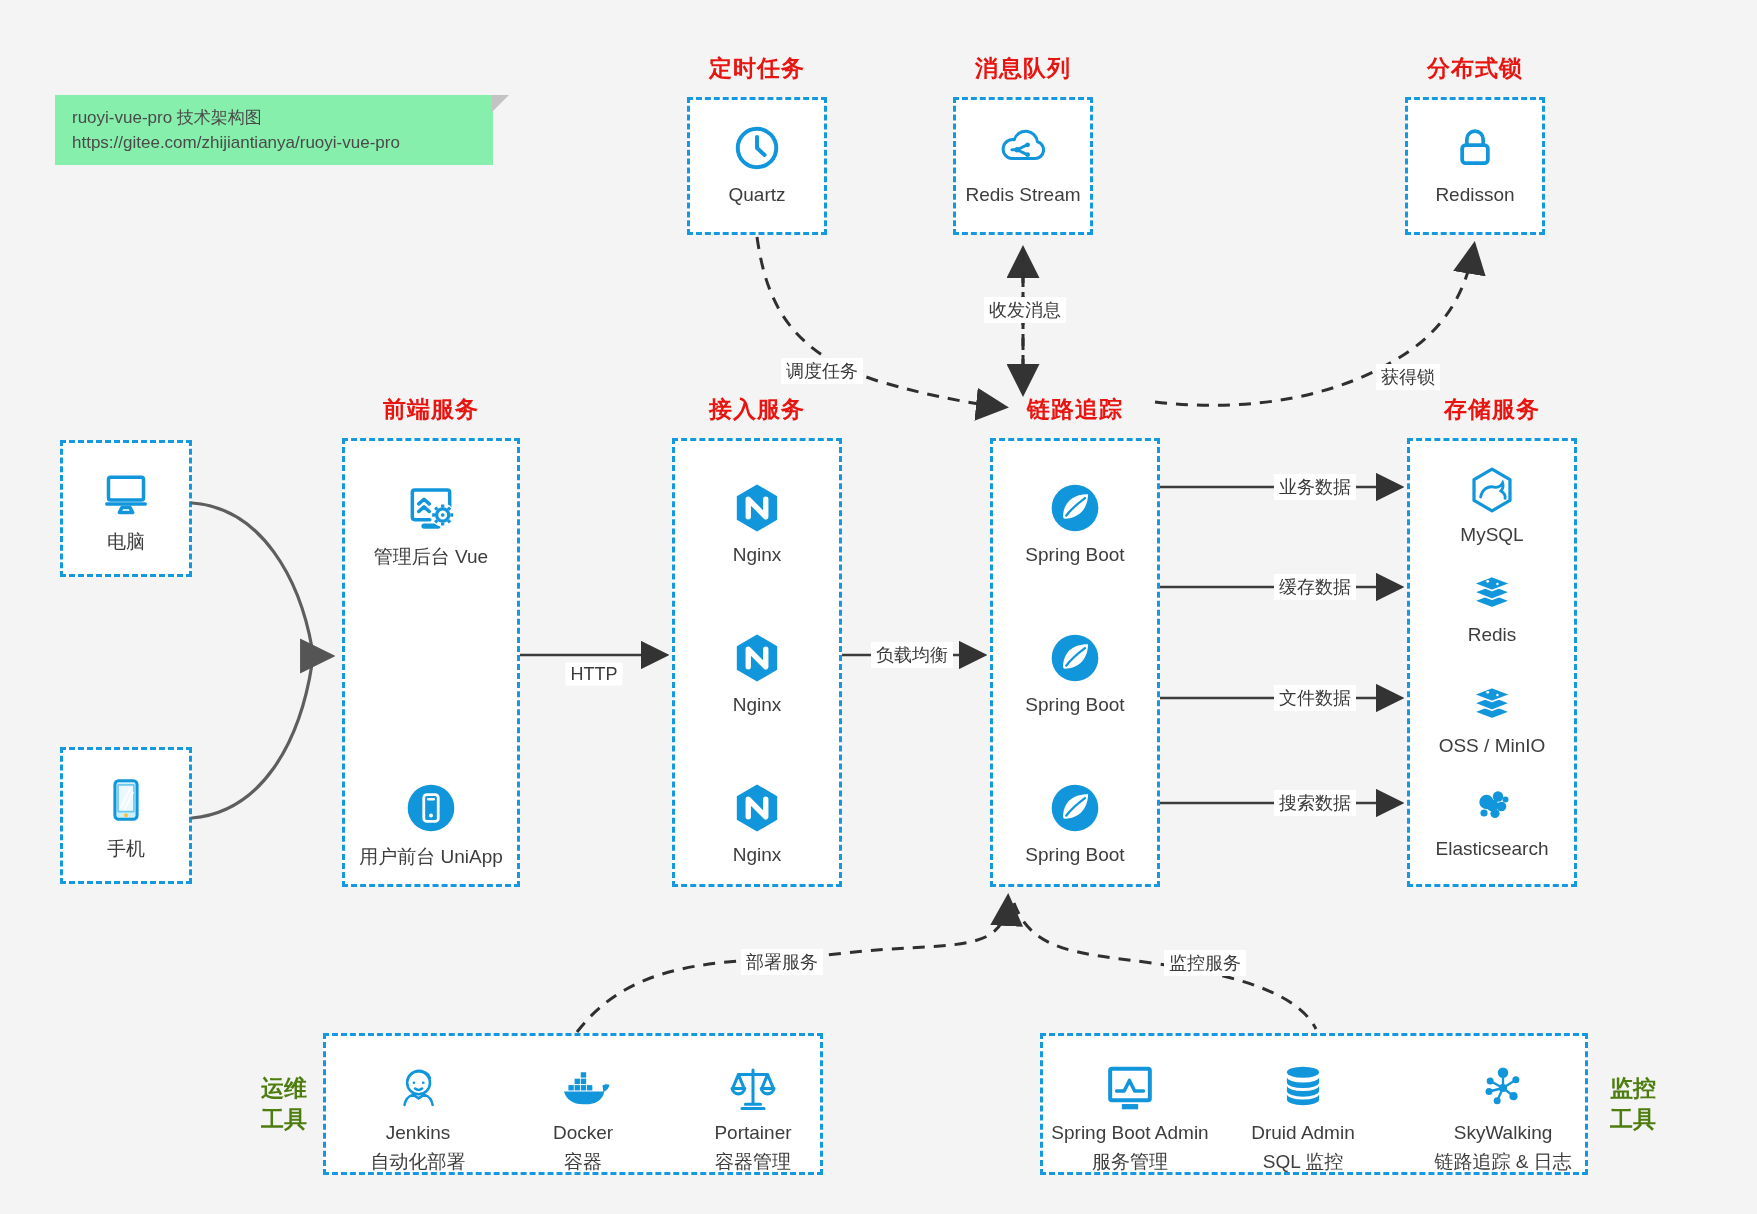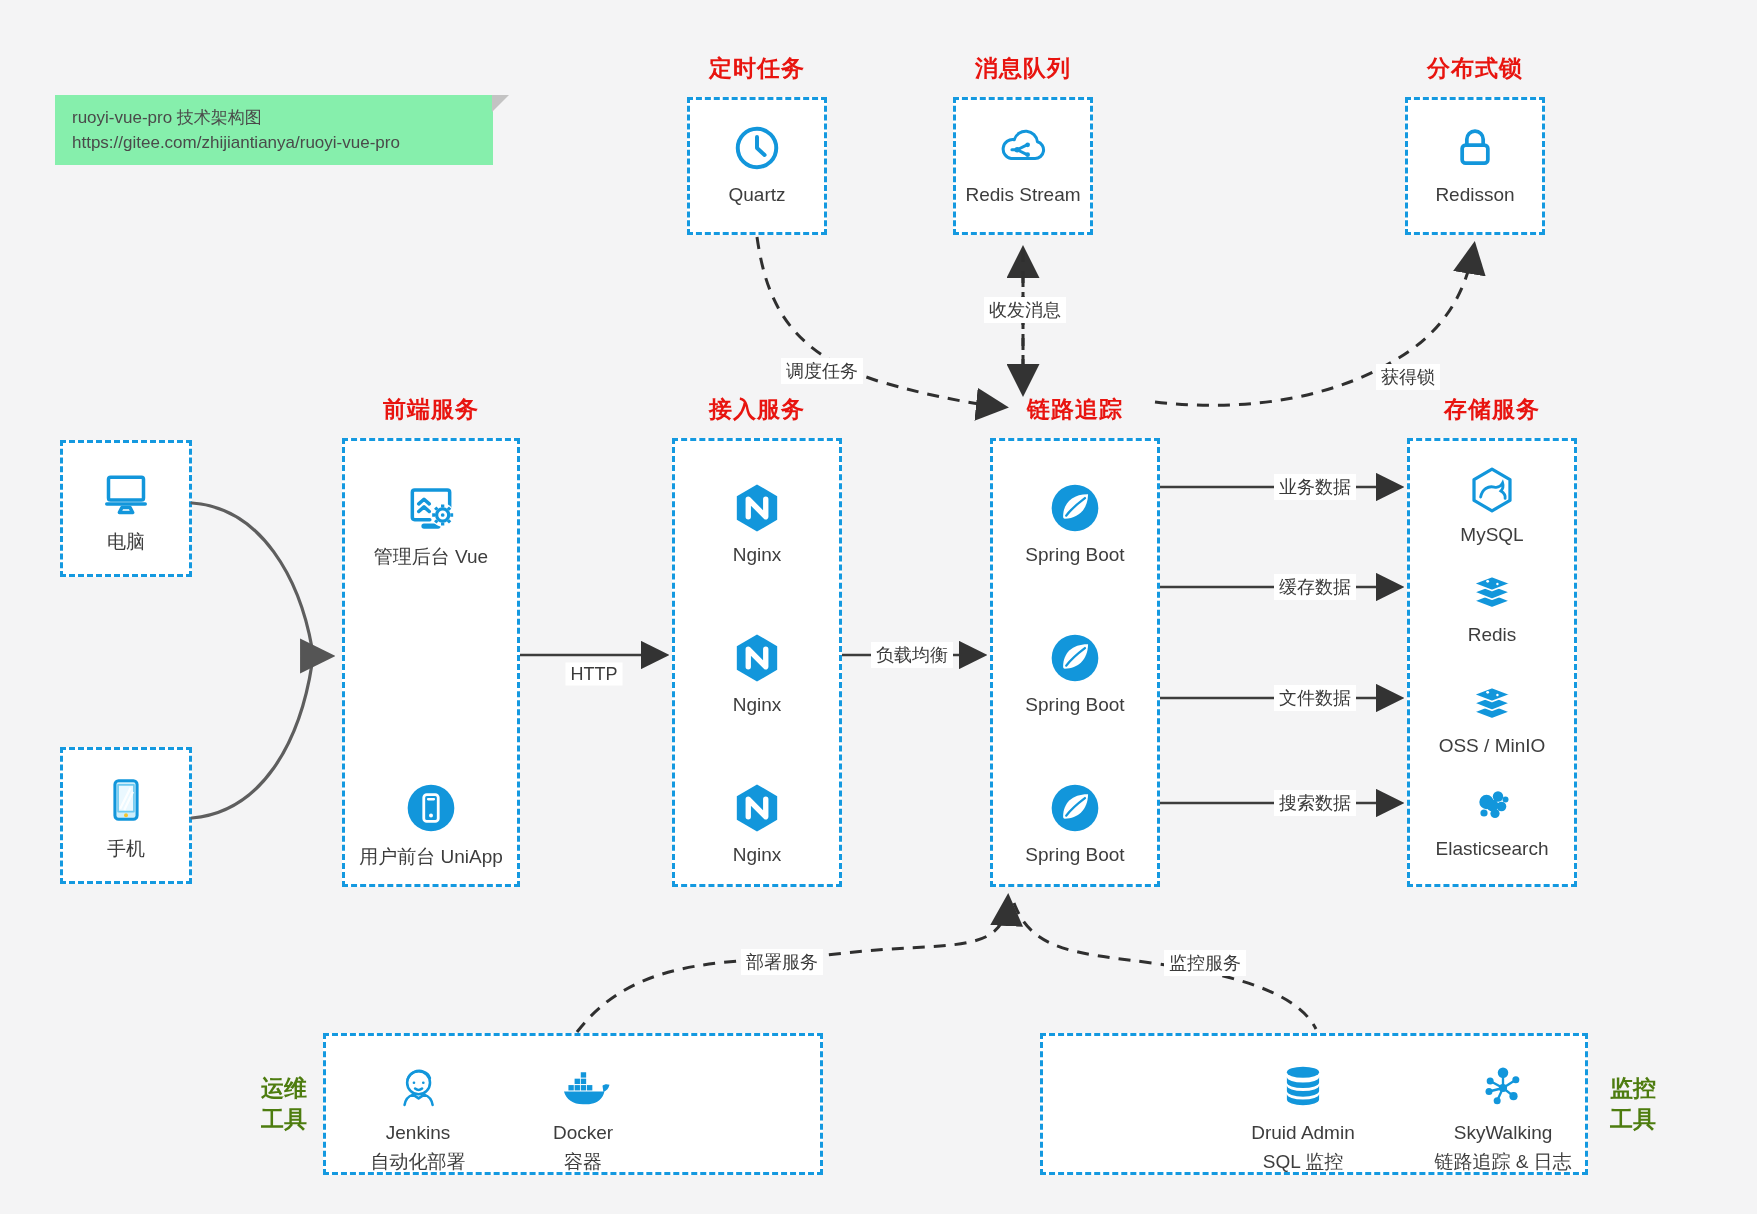--- a/index.html
+++ b/index.html
@@ -279,23 +279,48 @@
             <rect x="27.4" y="21.5" width="4.6" height="4.6"></rect>
           <rect x="16.8" y="16" width="4.6" height="4.6"></rect>
             <rect x="22.1" y="16" width="4.6" height="4.6"></rect>
           <rect x="22.1" y="10.5" width="4.6" height="4.6"></rect>
           <path d="M41.5 27.5 c2.8-1.2 4.6-3.4 5.2-6.3 c-2.3-.9-4.4-.5-6 .8 Z"></path>
         </g>
       </svg>
       <div class="l1">Docker</div>
       <div class="l2">容器</div>
     </div>
+    <div class="bitem" style="left:427px;">
+      <svg class="ic" width="56" height="56" viewBox="0 0 48 48">
+        <g fill="none" stroke="#1296db" stroke-width="2.6" stroke-linecap="round" stroke-linejoin="round">
+          <path d="M24 8.5 V37.5"></path>
+          <path d="M11.5 12.5 H36.5"></path>
+          <path d="M11.5 12.5 L6.5 24.5 M11.5 12.5 L16.5 24.5 M36.5 12.5 L31.5 24.5 M36.5 12.5 L41.5 24.5"></path>
+          <path d="M6 24.5 a5.6 5.6 0 0 0 11 0 Z"></path>
+          <path d="M31 24.5 a5.6 5.6 0 0 0 11 0 Z"></path>
+          <path d="M17.5 38 h13 M14.5 41.5 h19"></path>
+        </g>
+      </svg>
+      <div class="l1">Portainer</div>
+      <div class="l2">容器管理</div>
+    </div>
   </div>
 
   <div class="box" style="left:1040px;top:1033px;width:548px;height:142px;">
+    <div class="bitem" style="left:87px;">
+      <svg class="ic" width="56" height="56" viewBox="0 0 48 48">
+        <g fill="none" stroke="#1296db" stroke-width="3.4" stroke-linecap="round" stroke-linejoin="round">
+          <rect x="7" y="7.5" width="34" height="27" rx="1.5"></rect>
+          <path d="M12.5 26.5 h6.5 l4.5-9 4.5 9 h7.5" stroke-width="3"></path>
+        </g>
+        <path d="M17 40 h14" stroke="#1296db" stroke-width="4.5"></path>
+      </svg>
+      <div class="l1">Spring Boot Admin</div>
+      <div class="l2">服务管理</div>
+    </div>
     <div class="bitem" style="left:260px;">
       <svg class="ic" width="56" height="56" viewBox="0 0 48 48">
         <g fill="#1296db">
           <ellipse cx="24" cy="10.5" rx="13.8" ry="4.8"></ellipse>
           <path d="M10.2 14.5 a13.8 4.8 0 0 0 27.6 0 v4.8 a13.8 4.8 0 0 1-27.6 0 Z"></path>
           <path d="M10.2 21.8 a13.8 4.8 0 0 0 27.6 0 v4.8 a13.8 4.8 0 0 1-27.6 0 Z"></path>
           <path d="M10.2 29.1 a13.8 4.8 0 0 0 27.6 0 v4.8 a13.8 4.8 0 0 1-27.6 0 Z"></path>
         </g>
       </svg>
       <div class="l1">Druid Admin</div>

